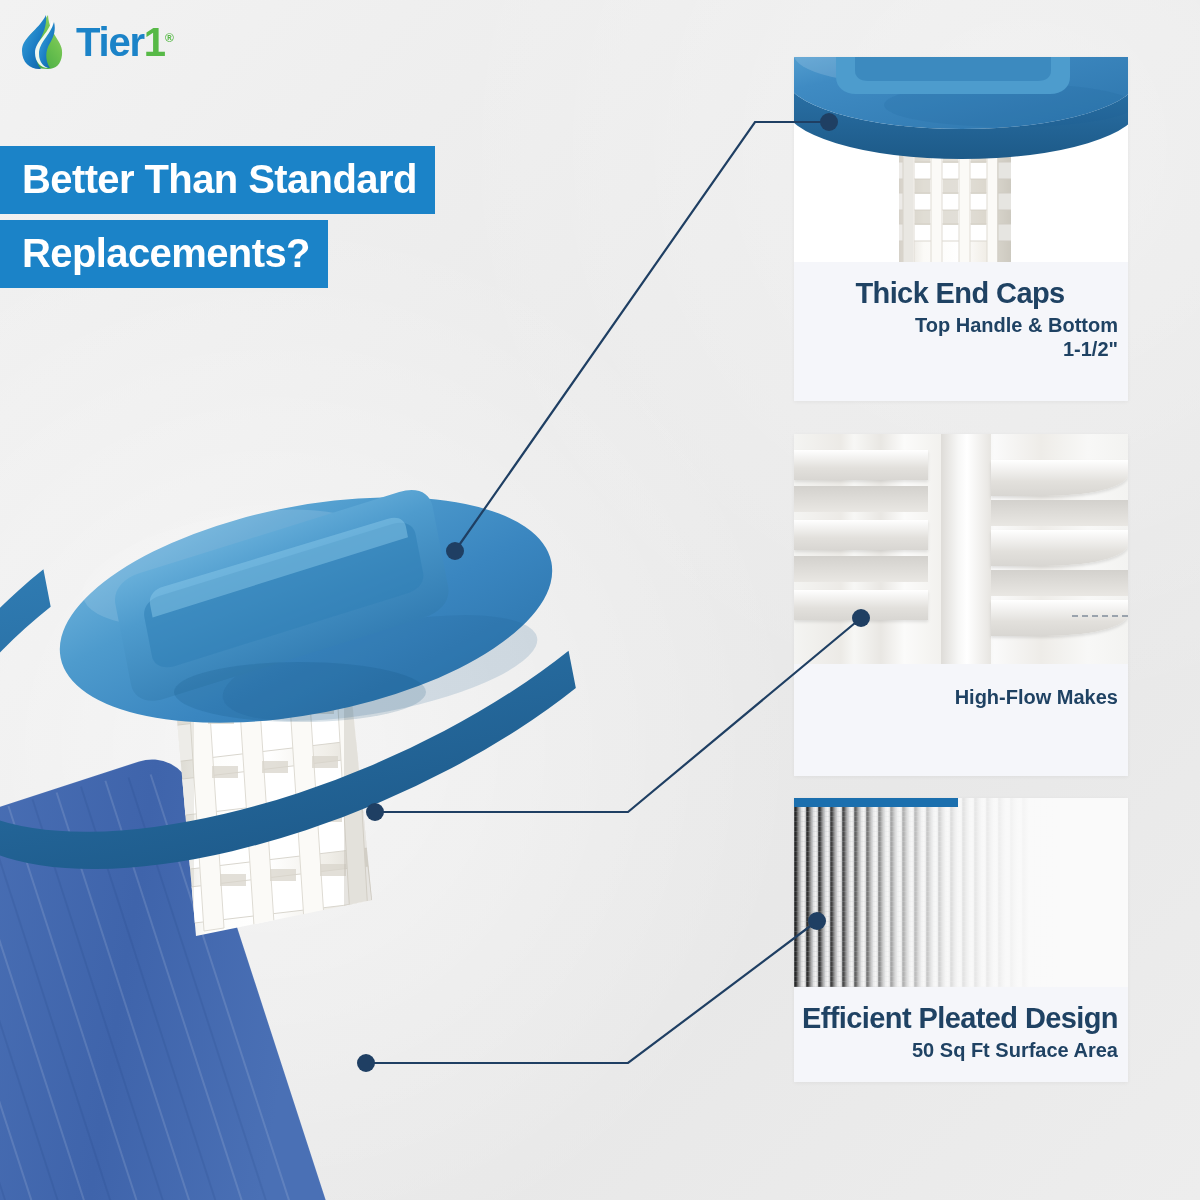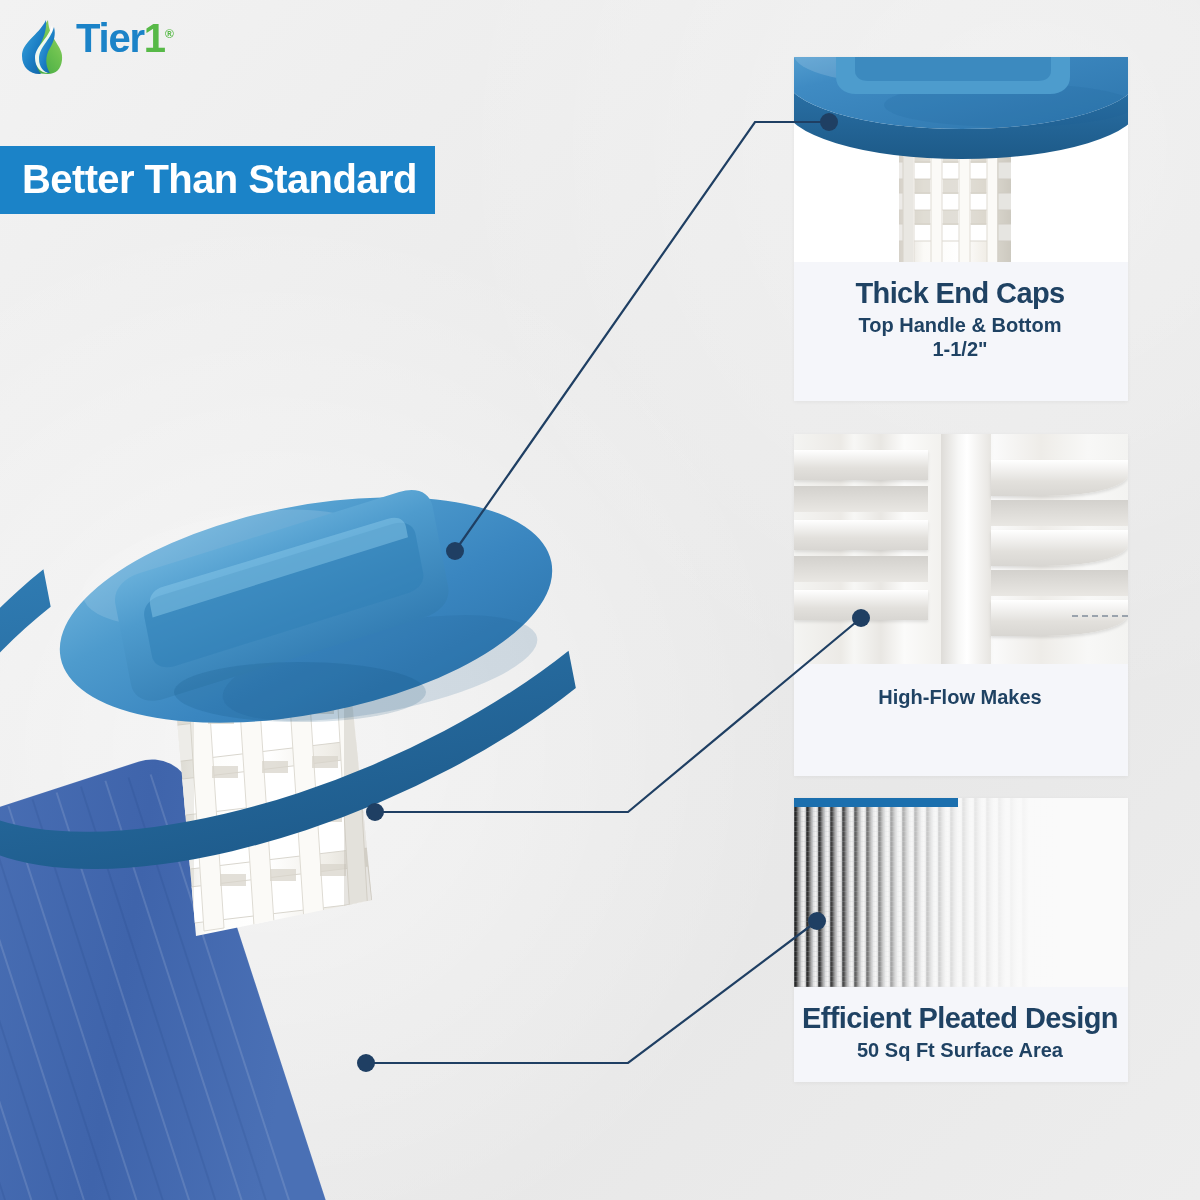--- a/index.html
+++ b/index.html
@@ -25,24 +25,25 @@
     background:
       radial-gradient(circle at 22% 62%, rgba(255,255,255,0.55) 0%, rgba(255,255,255,0) 45%),
       radial-gradient(circle at 85% 12%, rgba(255,255,255,0.35) 0%, rgba(255,255,255,0) 40%);
     pointer-events: none;
   }
 
   
   .logo {
     position: absolute;
     left: 18px;
-    top: 18px;
+    top: 11px;
     width: 210px;
     height: 62px;
     display: flex;
+    align-items: center;
     gap: 6px;
   }
   .logo-mark { width: 52px; height: 58px; flex: 0 0 auto; }
   .logo-word {
     font-size: 40px;
     font-weight: 700;
     letter-spacing: -1.2px;
     line-height: 1;
     position: relative;
     white-space: nowrap;
@@ -118,20 +119,21 @@
     letter-spacing: -0.6px;
     line-height: 1.05;
     white-space: nowrap;
   }
   .cap-sub {
     color: #1f4263;
     font-size: 20px;
     font-weight: 700;
     line-height: 1.2;
     margin-top: 5px;
+    text-align: right;
   }
 
   
   #panel-1 { top: 57px;  height: 344px; }
   #panel-1 .panel-photo { height: 205px; }
   #panel-2 { top: 434px; height: 342px; }
   #panel-2 .panel-photo { height: 230px; }
   #panel-3 { top: 798px; height: 284px; }
   #panel-3 .panel-photo { height: 228px; }
 
@@ -227,20 +229,21 @@
     </svg>
     <div class="logo-word">
       <span class="logo-tier">Tier</span><span class="logo-one">1</span><span class="logo-reg">®</span>
     </div>
   </div>
 
   <div class="headline">
     <br>
     <div class="band band-2">Better Than Standard</div>
     <br>
+    <div class="band band-3">Replacements?</div>
   </div>
 
   <div class="hero">
     <svg width="700" height="800" viewBox="0 0 700 800">
       <defs>
         <linearGradient id="bodyG" x1="0" y1="0" x2="1" y2="0.6">
           <stop offset="0%" stop-color="#5b82c3"></stop>
           <stop offset="35%" stop-color="#4a70b5"></stop>
           <stop offset="70%" stop-color="#3f64ab"></stop>
           <stop offset="100%" stop-color="#4a70b5"></stop>

